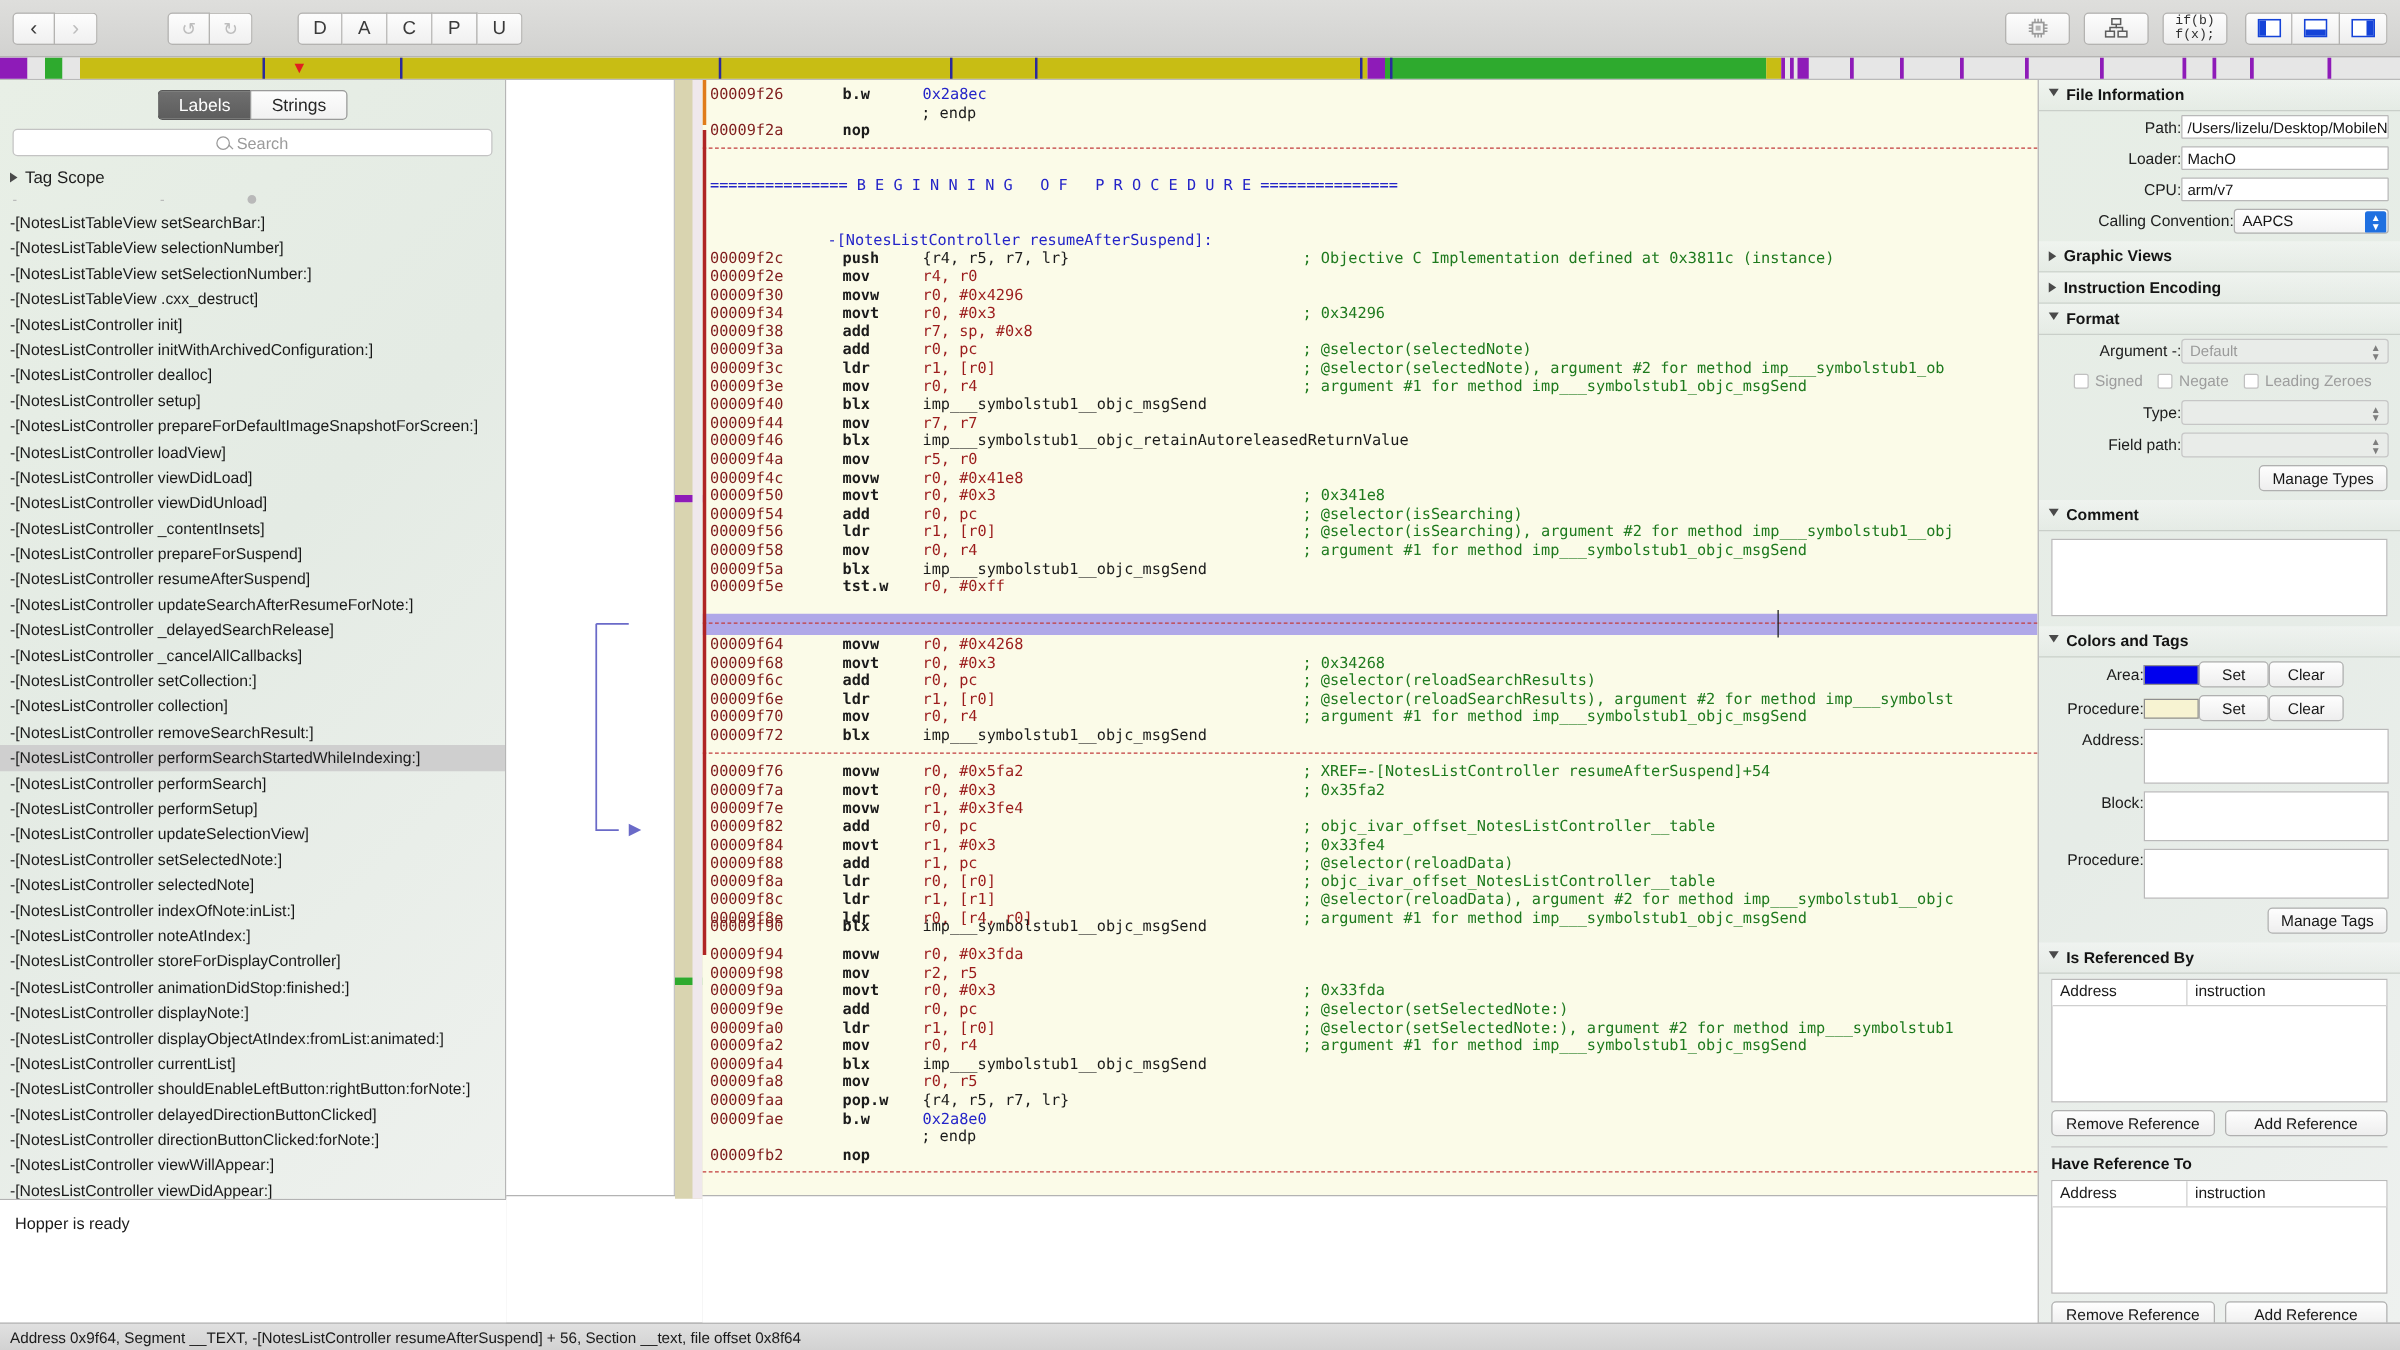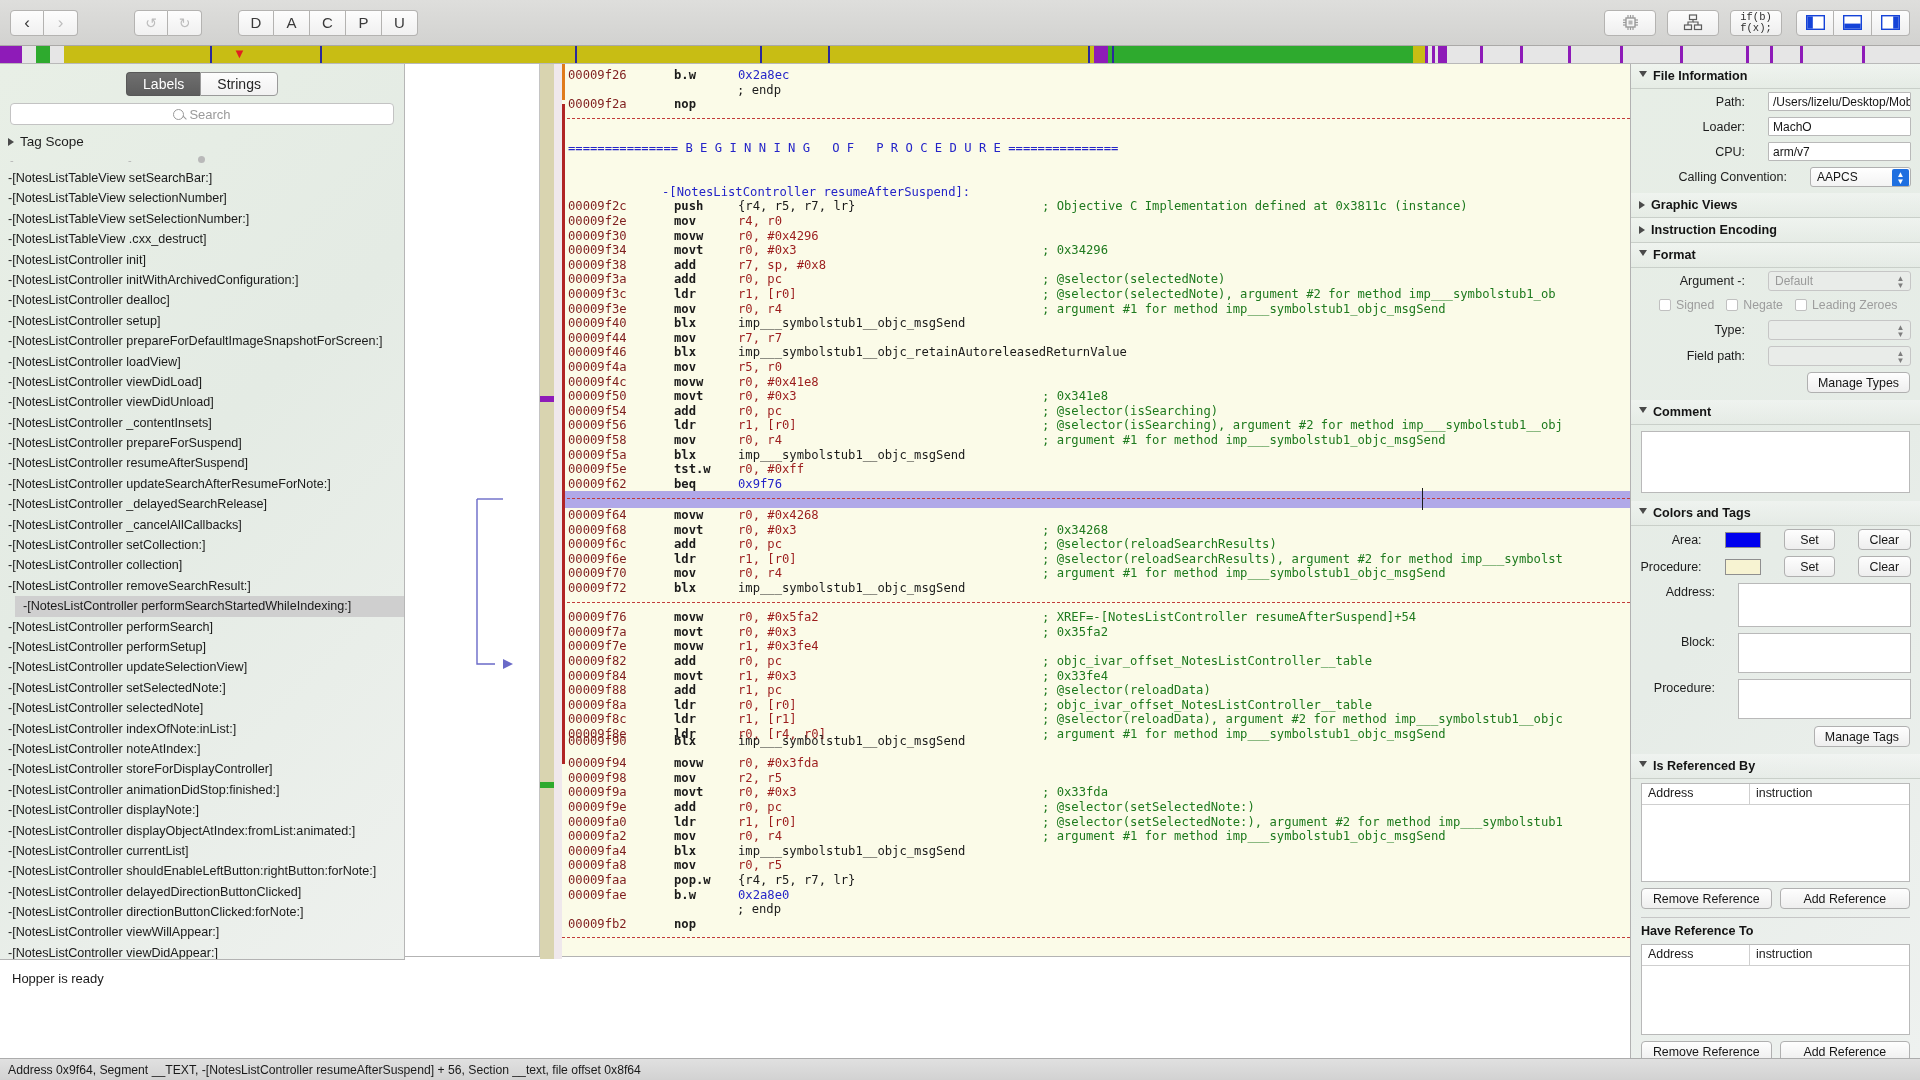--- a/index.html
+++ b/index.html
@@ -106,21 +106,21 @@
   .dot-row { height: 16px; position: relative; }
   .dot-row .dash { position:absolute; color:#b5b5b5; font-size:11px; }
   .dot-row .dot { position:absolute; left:198px; top:4px; width:7px;height:7px;border-radius:50%;background:#b9b9b9; }
   .label-list { flex: 1; overflow: hidden; }
   .label-item {
     font-size: 12.6px; color: #1a1a1a;
     padding: 2px 6px 2px 8px;
     height: 20.4px; line-height: 16px;
     white-space: nowrap; overflow: hidden;
   }
-  .label-item.sel { background: #cfcfcf; margin-left: 15px; }
+  .label-item.sel { background: #cfcfcf; }
 
   
   .cfg-strip {
     width: 135px; min-width: 135px;
     background: #ffffff;
     border-right: 1px solid #c4c4c4;
     position: relative;
   }
   .cfg-strip svg { position: absolute; left: 0; top: 0; }
 
@@ -172,21 +172,21 @@
     overflow: hidden;
     font-size: 12.6px; color:#1c1c1c;
   }
   .sec-head {
     display:flex; align-items:center; gap:6px;
     padding: 5px 6px 5px 8px;
     font-weight: bold; font-size: 12.6px; color:#141414;
     background: linear-gradient(to bottom, rgba(255,255,255,.35), rgba(225,230,225,.25));
     border-bottom: 1px solid #c9cfc9;
   }
-  .row { display:flex; align-items:center; padding: 3px 9px 3px 6px; gap: 23px; }
+  .row { display:flex; align-items:center; padding: 3px 9px 3px 6px; gap: 0; }
   .row .lab { text-align:right; font-size:12.5px; color:#1c1c1c; white-space:nowrap; }
   .fld {
     flex:1; height:19px; background:#fff; border:1px solid #b9b9b9;
     font-size:12px; color:#151515; padding: 0 4px; line-height: 18px;
     overflow:hidden; white-space:nowrap; border-radius:1px;
   }
   .popup {
     flex:1; height:20px; background: linear-gradient(to bottom,#fff,#f3f3f3);
     border:1px solid #b0b0b0; border-radius:3px;
     font-size:12px; color:#151515; padding:0 22px 0 6px; line-height:19px;
@@ -477,21 +477,20 @@
           <div class="drow" style="position: absolute; left: 0px; right: 0px; top: 266.8px;"><span class="addr">00009f44</span><span class="mnem">mov</span><span class="ops">r7, r7</span></div>
           <div class="drow" style="position: absolute; left: 0px; right: 0px; top: 281.4px;"><span class="addr">00009f46</span><span class="mnem">blx</span><span class="ops dark">imp___symbolstub1__objc_retainAutoreleasedReturnValue</span></div>
           <div class="drow" style="position: absolute; left: 0px; right: 0px; top: 296px;"><span class="addr">00009f4a</span><span class="mnem">mov</span><span class="ops">r5, r0</span></div>
           <div class="drow" style="position: absolute; left: 0px; right: 0px; top: 310.6px;"><span class="addr">00009f4c</span><span class="mnem">movw</span><span class="ops">r0, #0x41e8</span></div>
           <div class="drow" style="position: absolute; left: 0px; right: 0px; top: 325.2px;"><span class="addr">00009f50</span><span class="mnem">movt</span><span class="ops">r0, #0x3</span><span class="cmt">; 0x341e8</span></div>
           <div class="drow" style="position: absolute; left: 0px; right: 0px; top: 339.8px;"><span class="addr">00009f54</span><span class="mnem">add</span><span class="ops">r0, pc</span><span class="cmt">; @selector(isSearching)</span></div>
           <div class="drow" style="position: absolute; left: 0px; right: 0px; top: 354.4px;"><span class="addr">00009f56</span><span class="mnem">ldr</span><span class="ops">r1, [r0]</span><span class="cmt">; @selector(isSearching), argument #2 for method imp___symbolstub1__obj</span></div>
           <div class="drow" style="position: absolute; left: 0px; right: 0px; top: 369px;"><span class="addr">00009f58</span><span class="mnem">mov</span><span class="ops">r0, r4</span><span class="cmt">; argument #1 for method imp___symbolstub1_objc_msgSend</span></div>
           <div class="drow" style="position: absolute; left: 0px; right: 0px; top: 383.6px;"><span class="addr">00009f5a</span><span class="mnem">blx</span><span class="ops dark">imp___symbolstub1__objc_msgSend</span></div>
           <div class="drow" style="position: absolute; left: 0px; right: 0px; top: 398.2px;"><span class="addr">00009f5e</span><span class="mnem">tst.w</span><span class="ops">r0, #0xff</span></div>
-          <div class="drow" style="position: absolute; left: 0px; right: 0px; top: 412.8px;"><span class="addr">00009f62</span><span class="mnem">beq</span><span class="ops blue">0x9f76</span></div>
           <div class="hl-band" style="top: 427.4px; height: 16.6px;"></div>
           <div class="dashed-line" style="top: 434.4px;"></div>
           <div class="caret" style="left: 860px; top: 424.4px; height: 21.6px;"></div>
           <div class="drow" style="position: absolute; left: 0px; right: 0px; top: 444px;"><span class="addr">00009f64</span><span class="mnem">movw</span><span class="ops">r0, #0x4268</span></div>
           <div class="drow" style="position: absolute; left: 0px; right: 0px; top: 458.6px;"><span class="addr">00009f68</span><span class="mnem">movt</span><span class="ops">r0, #0x3</span><span class="cmt">; 0x34268</span></div>
           <div class="drow" style="position: absolute; left: 0px; right: 0px; top: 473.2px;"><span class="addr">00009f6c</span><span class="mnem">add</span><span class="ops">r0, pc</span><span class="cmt">; @selector(reloadSearchResults)</span></div>
           <div class="drow" style="position: absolute; left: 0px; right: 0px; top: 487.8px;"><span class="addr">00009f6e</span><span class="mnem">ldr</span><span class="ops">r1, [r0]</span><span class="cmt">; @selector(reloadSearchResults), argument #2 for method imp___symbolst</span></div>
           <div class="drow" style="position: absolute; left: 0px; right: 0px; top: 502.4px;"><span class="addr">00009f70</span><span class="mnem">mov</span><span class="ops">r0, r4</span><span class="cmt">; argument #1 for method imp___symbolstub1_objc_msgSend</span></div>
           <div class="drow" style="position: absolute; left: 0px; right: 0px; top: 517px;"><span class="addr">00009f72</span><span class="mnem">blx</span><span class="ops dark">imp___symbolstub1__objc_msgSend</span></div>
           <div class="dashed-line" style="top: 537.6px;"></div>

